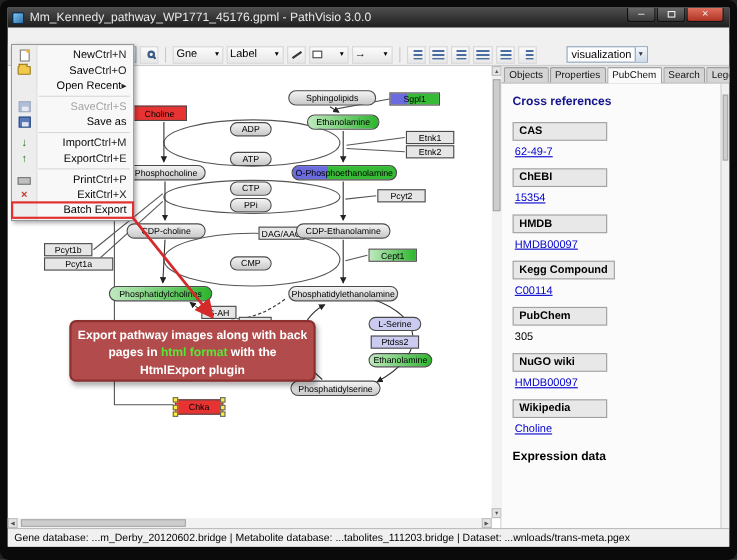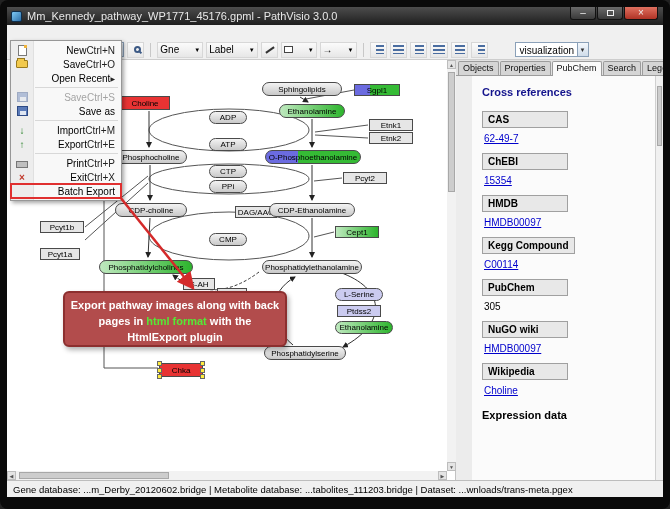--- a/index.html
+++ b/index.html
@@ -92,21 +92,21 @@
     border:2px solid #8c2f2f; border-radius:6px; color:#fff; font-weight:bold; font-size:11px;
     line-height:16px; text-align:center; padding-top:4px; z-index:45; box-shadow:2px 3px 5px rgba(0,0,0,.3); }
   .callout .green { color:#55e836; }
 
   
   .sidebar { position:absolute; left:449px; top:0; width:207px; height:420px; background:#ececec; }
   .tabs { display:flex; align-items:center; height:16px; padding-left:2px; border-bottom:1px solid #9c9c9c; background:#e2e2e2; }
   .tab { font-size:9px; padding:1px 4px 2px; border:1px solid #9c9c9c; border-bottom:none; background:#d5d5d5;
     margin-right:1px; border-radius:2px 2px 0 0; color:#111; }
   .tab.active { background:#fafafa; position:relative; top:1px; padding-bottom:3px; }
-  .bp { position:absolute; left:16px; top:16px; width:199px; height:404px; background:#fbfbfb; padding:10px 0 0 10px; overflow:hidden; }
+  .bp { position:absolute; left:0; top:16px; width:199px; height:404px; background:#fbfbfb; padding:10px 0 0 10px; overflow:hidden; }
   .bp-title { color:#14148c; font-weight:bold; font-size:11px; margin-bottom:4px; }
   .bp-head { display:inline-block; min-width:86px; background:#e8e8e8; border:1px solid #a0a0a0;
     font-weight:bold; font-size:10px; padding:2px 5px; margin-top:9px; }
   .bp-link { display:block; font-size:10px; color:#0000cc; text-decoration:underline; margin:5px 0 0 2px; }
   .bp-plain { display:block; font-size:10px; color:#000; margin:5px 0 0 2px; }
   .bp-footer { font-weight:bold; font-size:11px; color:#000; margin-top:13px; }
   .bp-sb { position:absolute; right:0; top:16px; width:8px; height:404px; background:#f0f0f0; border-left:1px solid #d0d0d0; }
   .bp-sb .thumb { left:1px; top:10px; width:5px; height:60px; }
 
   
@@ -245,21 +245,21 @@
         <div class="pill c-bluegreen" style="left:258px;top:90px;width:96px">O-Phosphoethanolamine</div>
         <div class="pill" style="left:202px;top:105px;width:38px;height:13px">CTP</div>
         <div class="gbox" style="left:336px;top:112px;width:44px">Pcyt2</div>
         <div class="pill" style="left:202px;top:120px;width:38px;height:13px">PPi</div>
         <div class="pill" style="left:108px;top:143px;width:72px">CDP-choline</div>
         <div class="gbox" style="left:228px;top:146px;width:42px">DAG/AAG</div>
         <div class="pill" style="left:262px;top:143px;width:86px">CDP-Ethanolamine</div>
         <div class="gbox c-green" style="left:328px;top:166px;width:44px">Cept1</div>
         <div class="pill" style="left:202px;top:173px;width:38px;height:13px">CMP</div>
         <div class="gbox" style="left:33px;top:161px;width:44px">Pcyt1b</div>
-        <div class="gbox" style="left:33px;top:188px;width:40px">Pcyt1a</div>
+        <div class="gbox" style="left:33px;top:174px;width:63px">Pcyt1a</div>
         <div class="pill c-green" style="left:92px;top:200px;width:94px">Phosphatidylcholines</div>
         <div class="pill" style="left:255px;top:200px;width:100px">Phosphatidylethanolamine</div>
         <div class="gbox" style="left:176px;top:218px;width:32px">S-AH</div>
         <div class="gbox" style="left:210px;top:228px;width:30px">SAM</div>
         <div class="pill c-purple" style="left:328px;top:228px;width:48px;height:13px">L-Serine</div>
         <div class="gbox c-purple" style="left:330px;top:245px;width:44px">Ptdss2</div>
         <div class="pill c-green" style="left:328px;top:261px;width:58px;height:13px">Ethanolamine</div>
         <div class="pill" style="left:257px;top:286px;width:82px">Phosphatidylserine</div>
 
         <div class="gbox c-red" style="left:152px;top:303px;width:44px;height:14px;overflow:visible">

